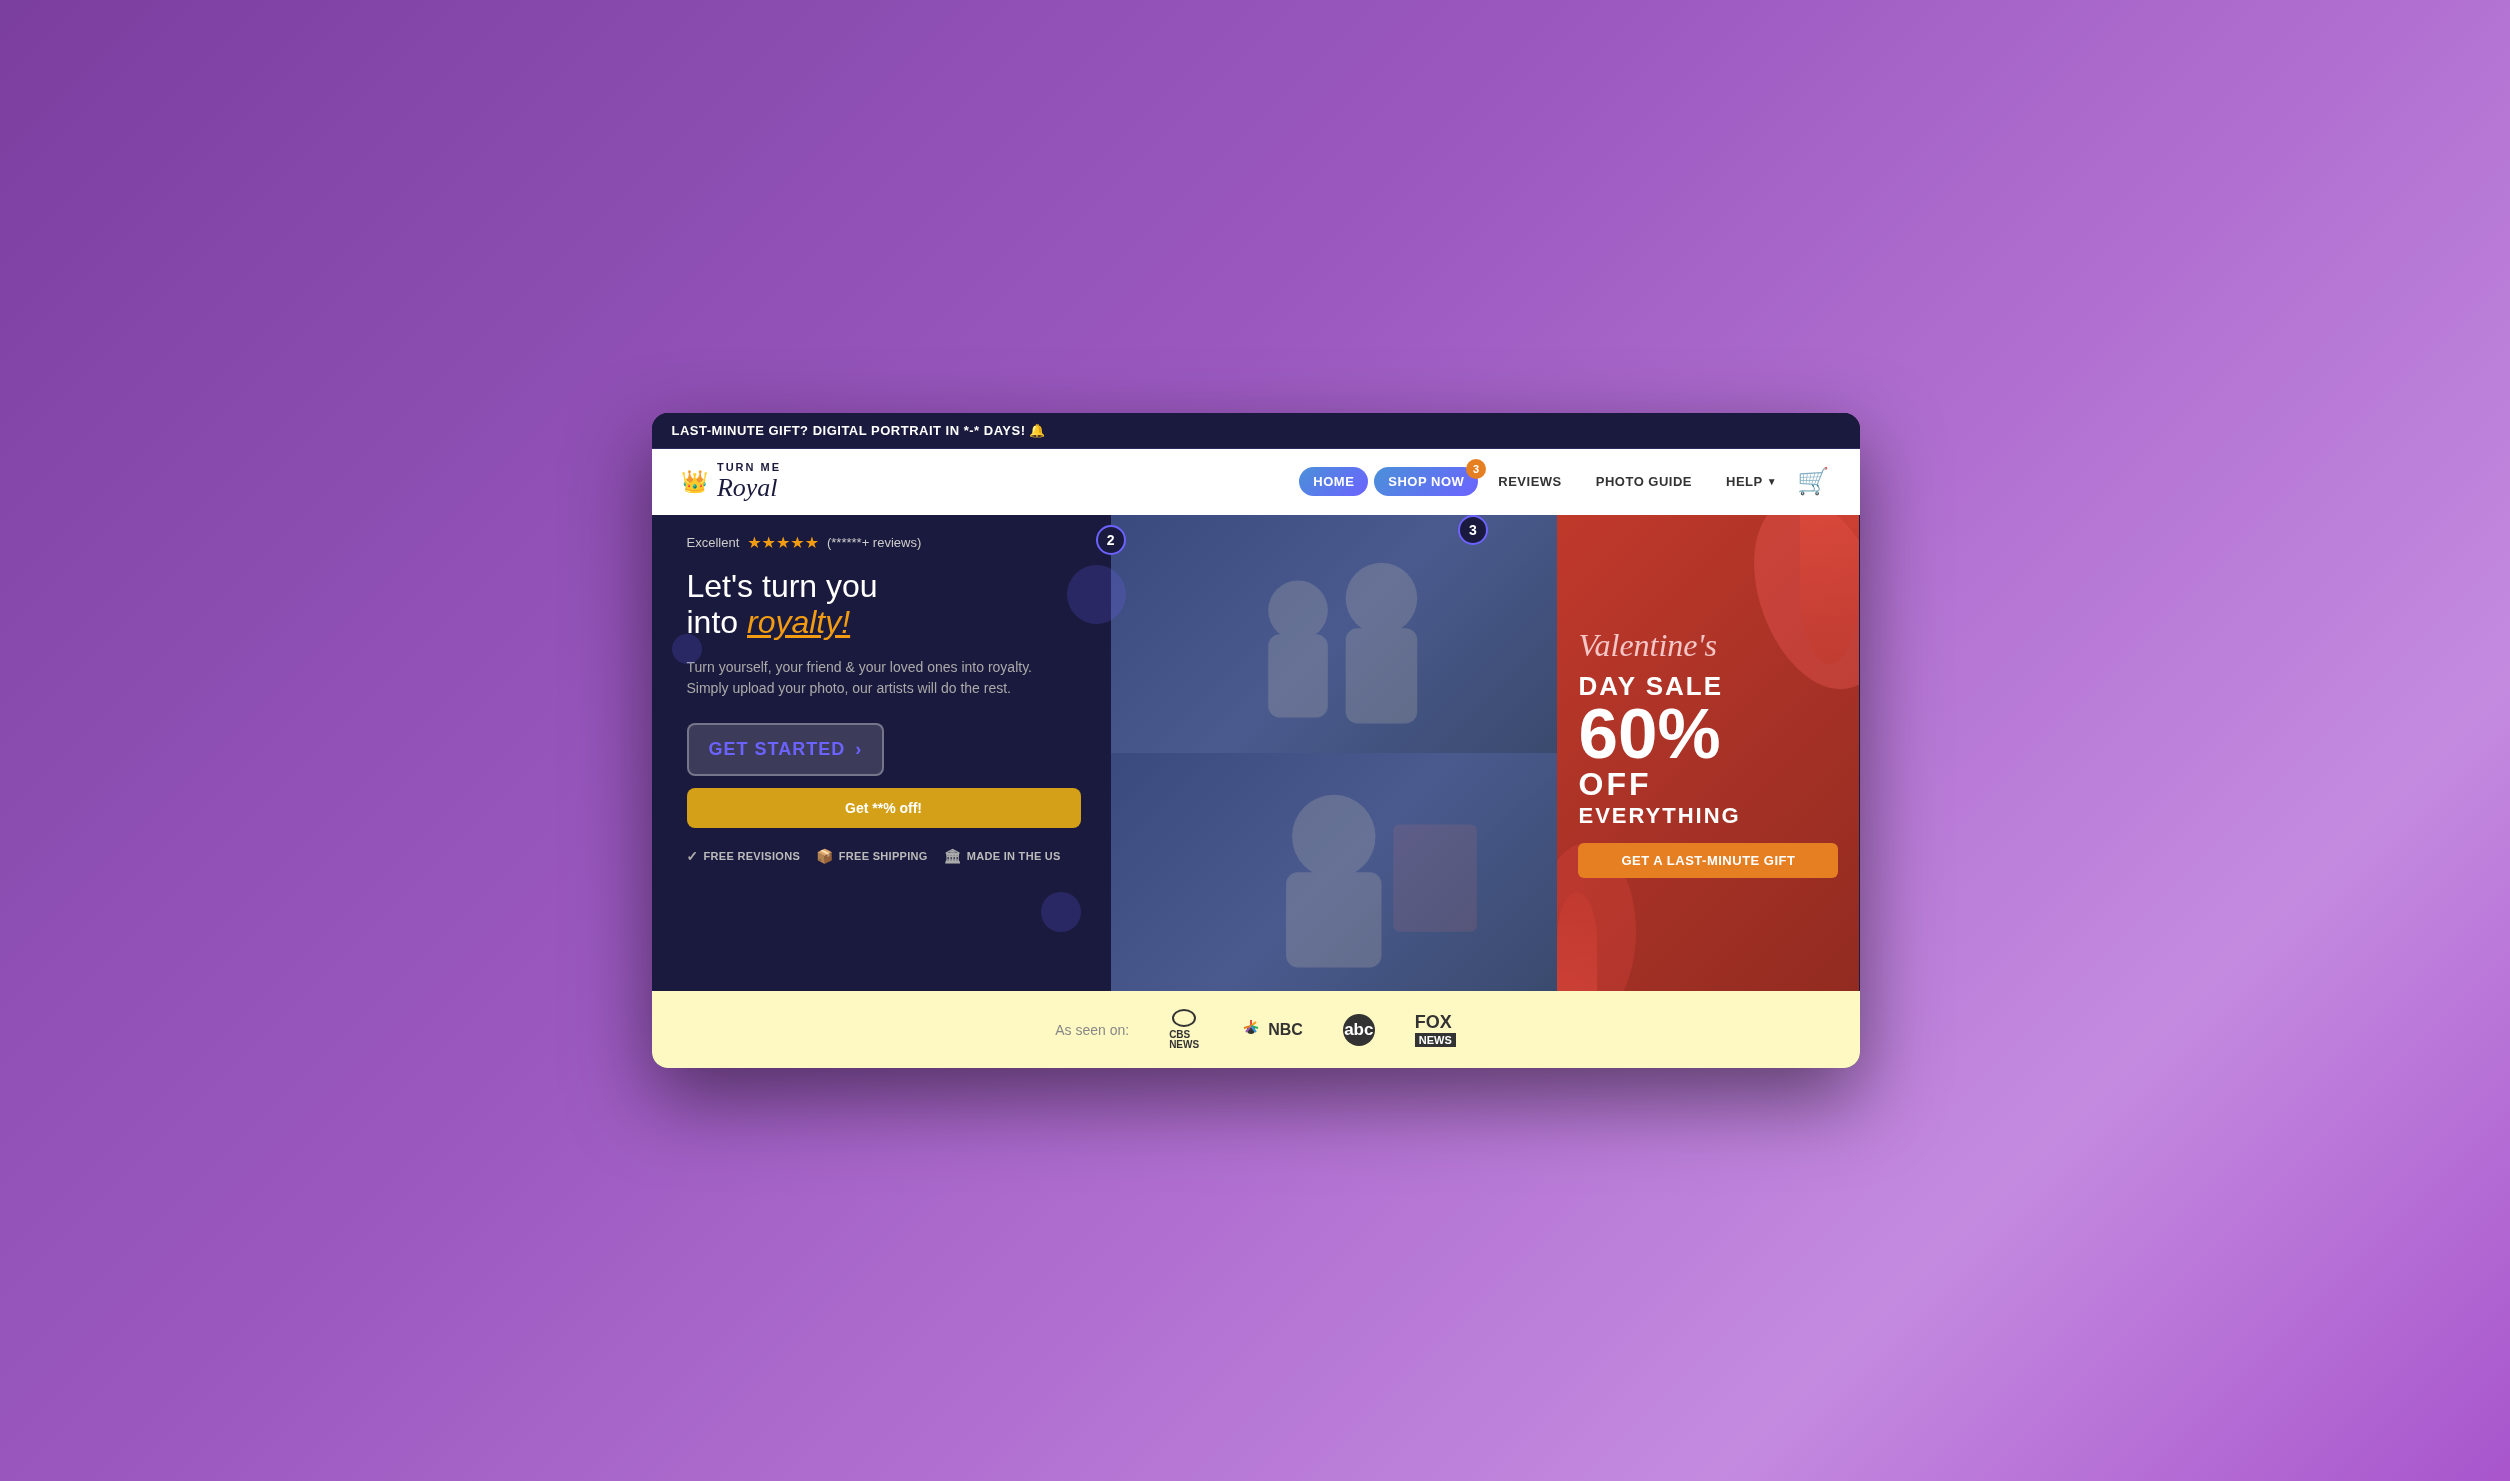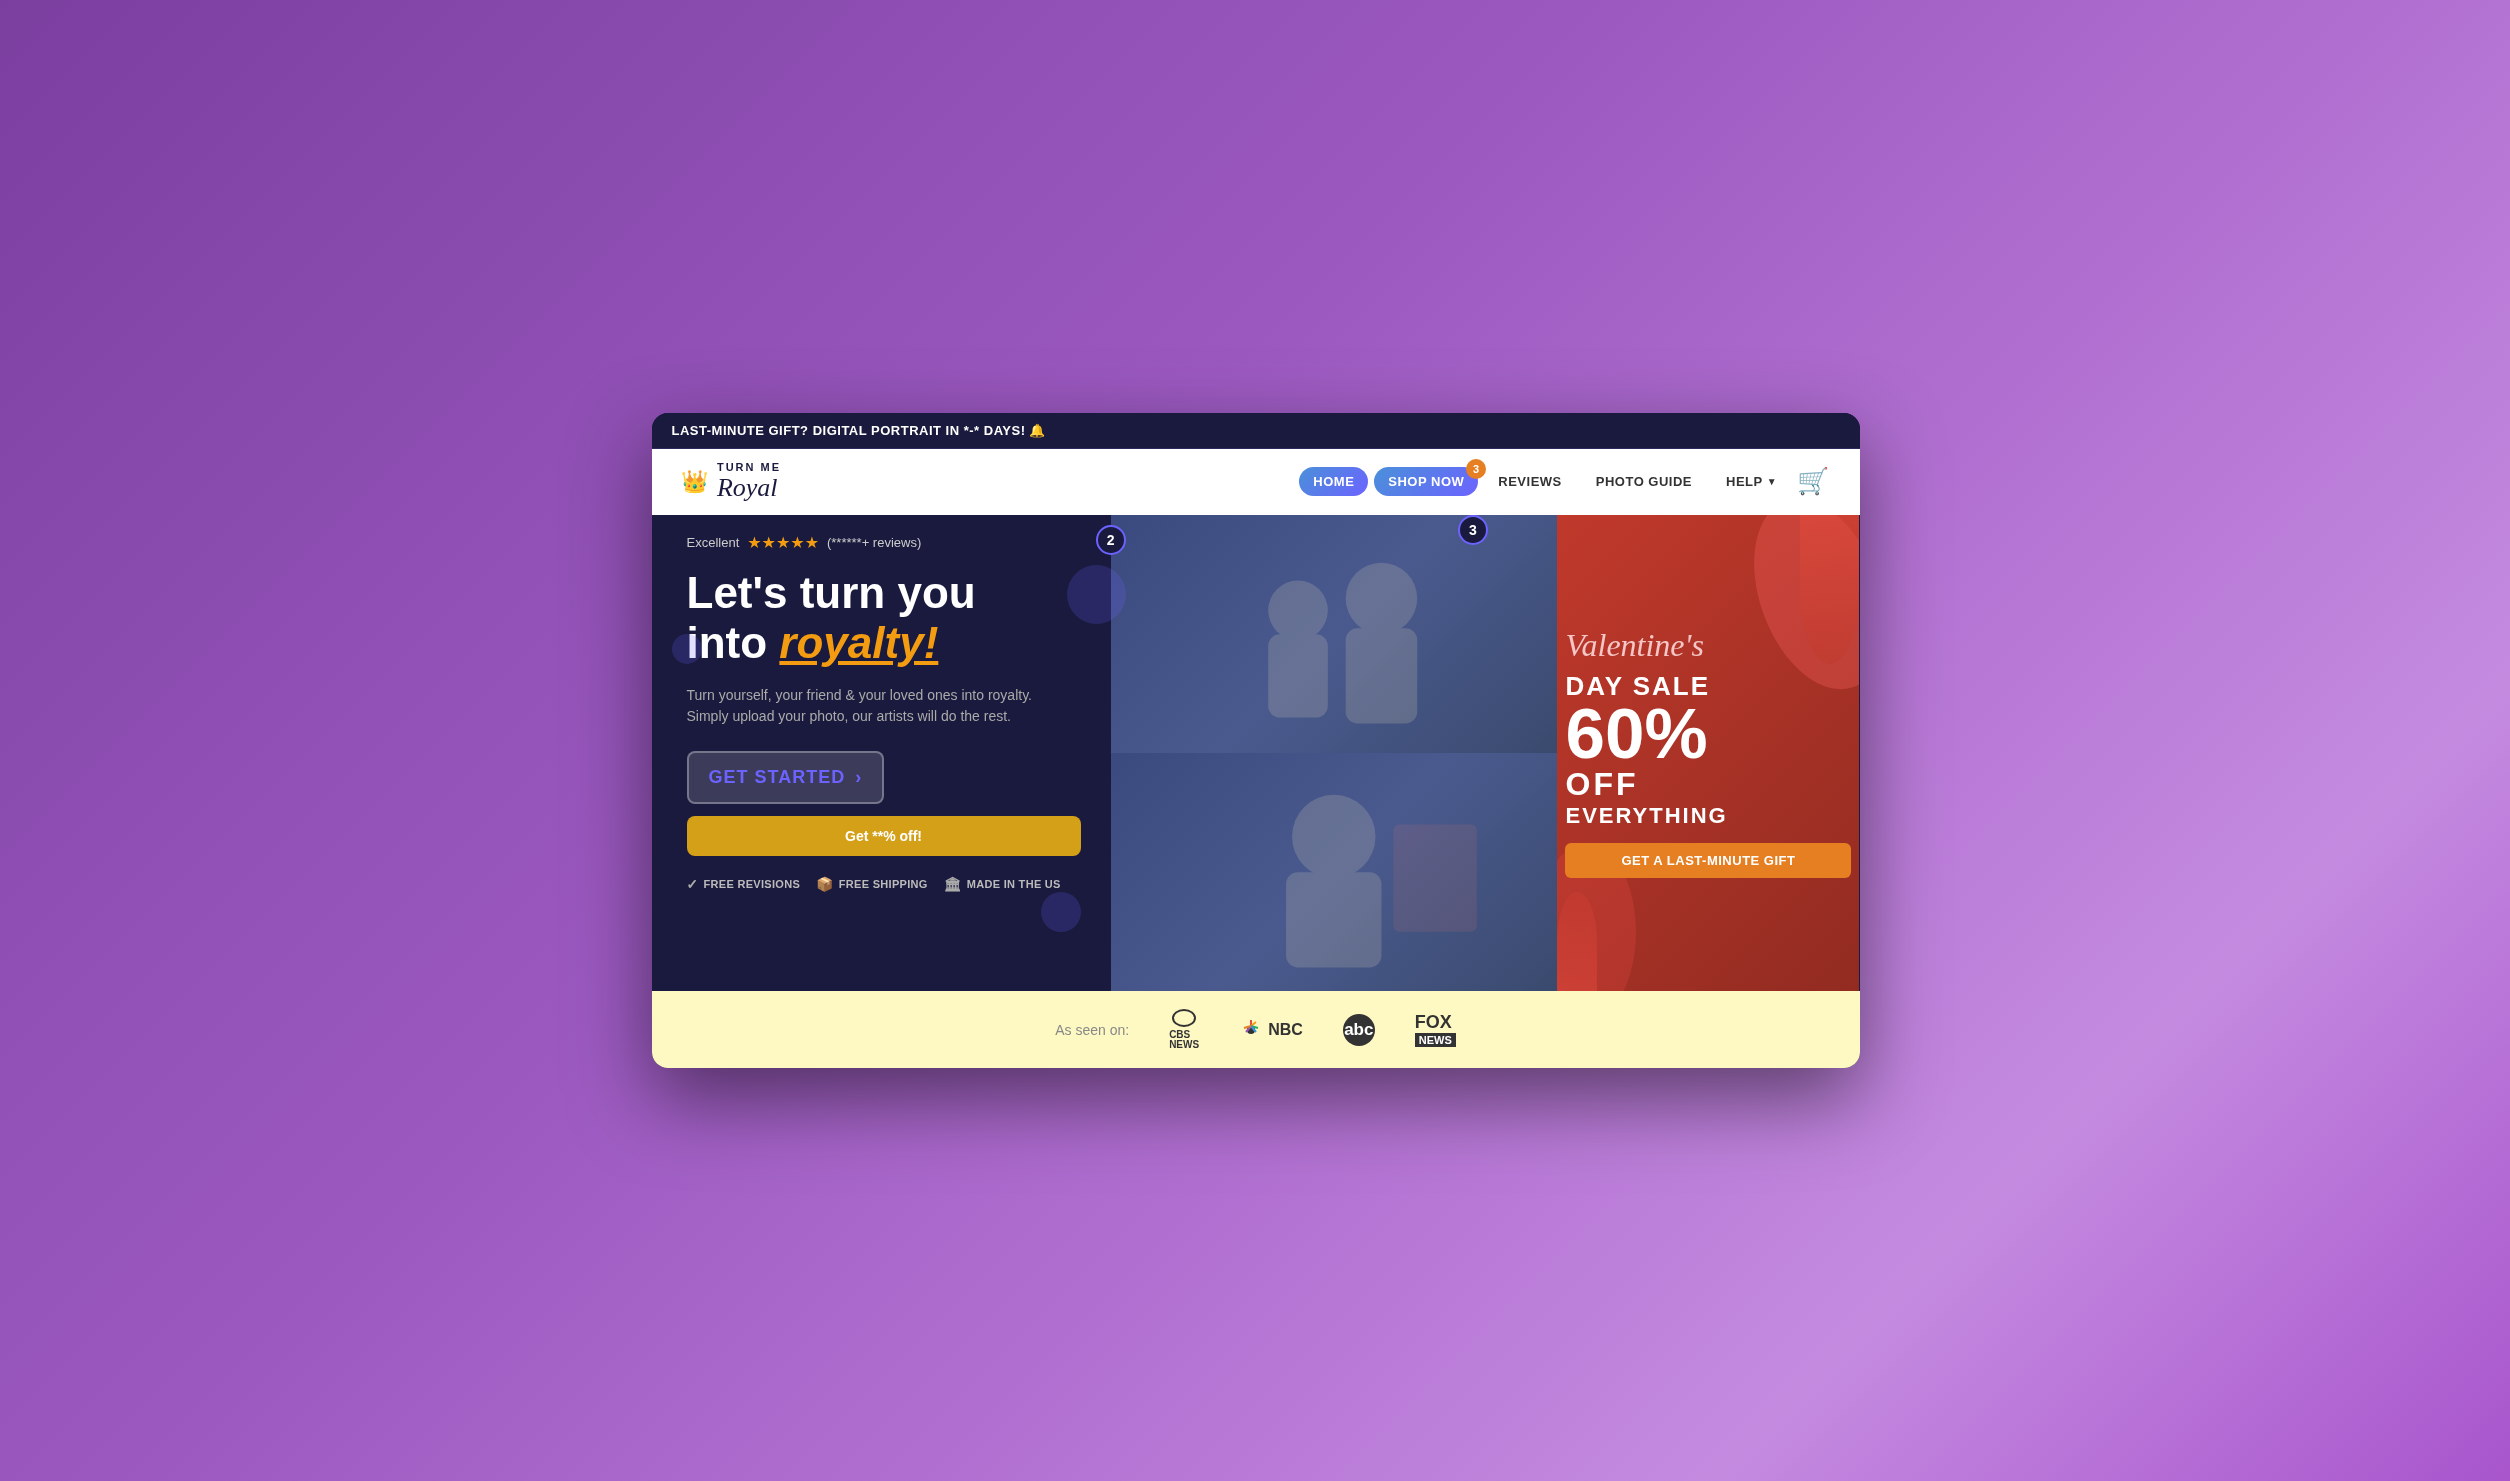--- a/index.html
+++ b/index.html
@@ -160,21 +160,21 @@
       display: flex;
       align-items: center;
       justify-content: center;
       position: relative;
     }
 
     
     .hero-right {
       flex: 0 0 25%;
       background: linear-gradient(135deg, #c0392b 0%, #a93226 50%, #922b21 100%);
-      padding: 30px 8px;
+      padding: 30px 21px;
       position: relative;
       overflow: hidden;
       display: flex;
       flex-direction: column;
       align-items: flex-start;
       justify-content: center;
     }
 
     .hero-right::before {
       content: '';
@@ -279,22 +279,22 @@
       color: #f39c12;
       font-size: 16px;
     }
 
     .rating-count {
       color: #ccc;
       font-size: 13px;
     }
 
     .hero-headline {
-      font-size: 44px;
-      font-weight: 700;
+      font-size: 32px;
+      font-weight: 400;
       color: white;
       line-height: 1.15;
       margin-bottom: 16px;
     }
 
     .hero-headline .highlight {
       color: #f39c12;
       text-decoration: underline;
       font-style: italic;
     }

